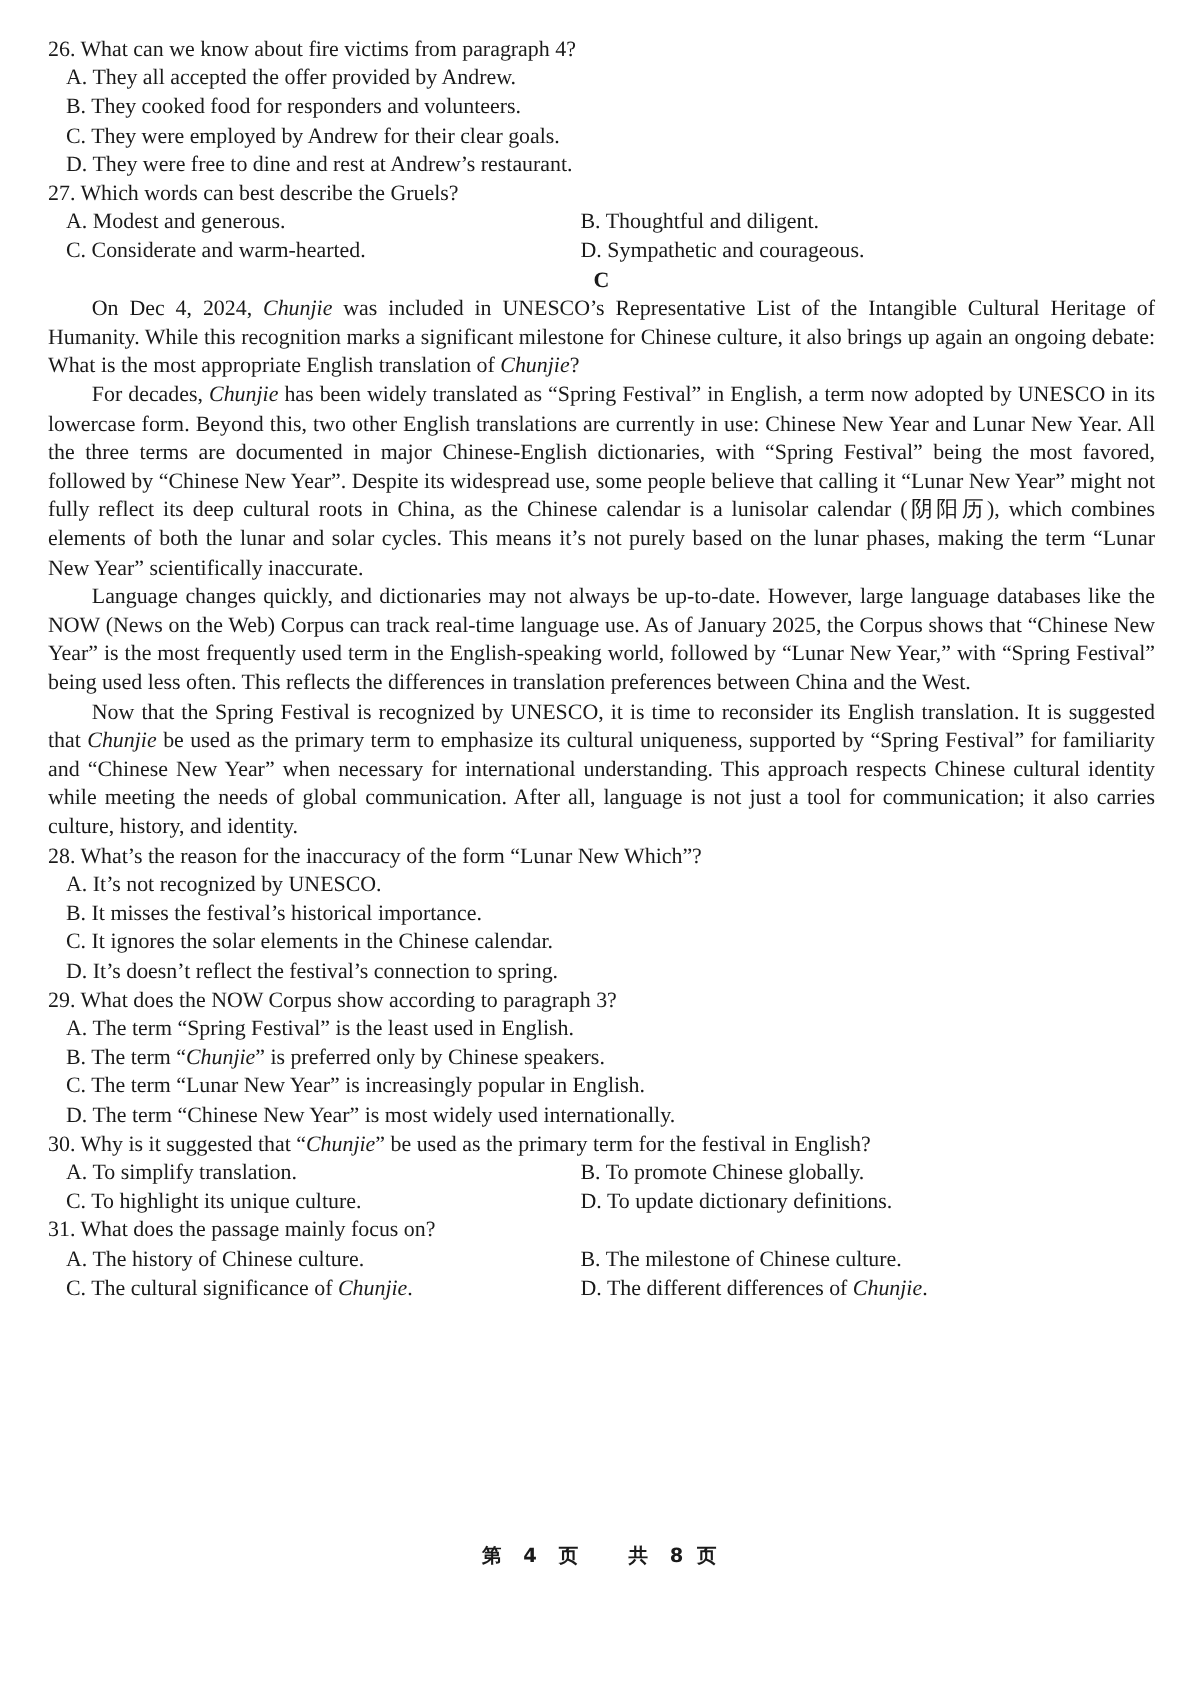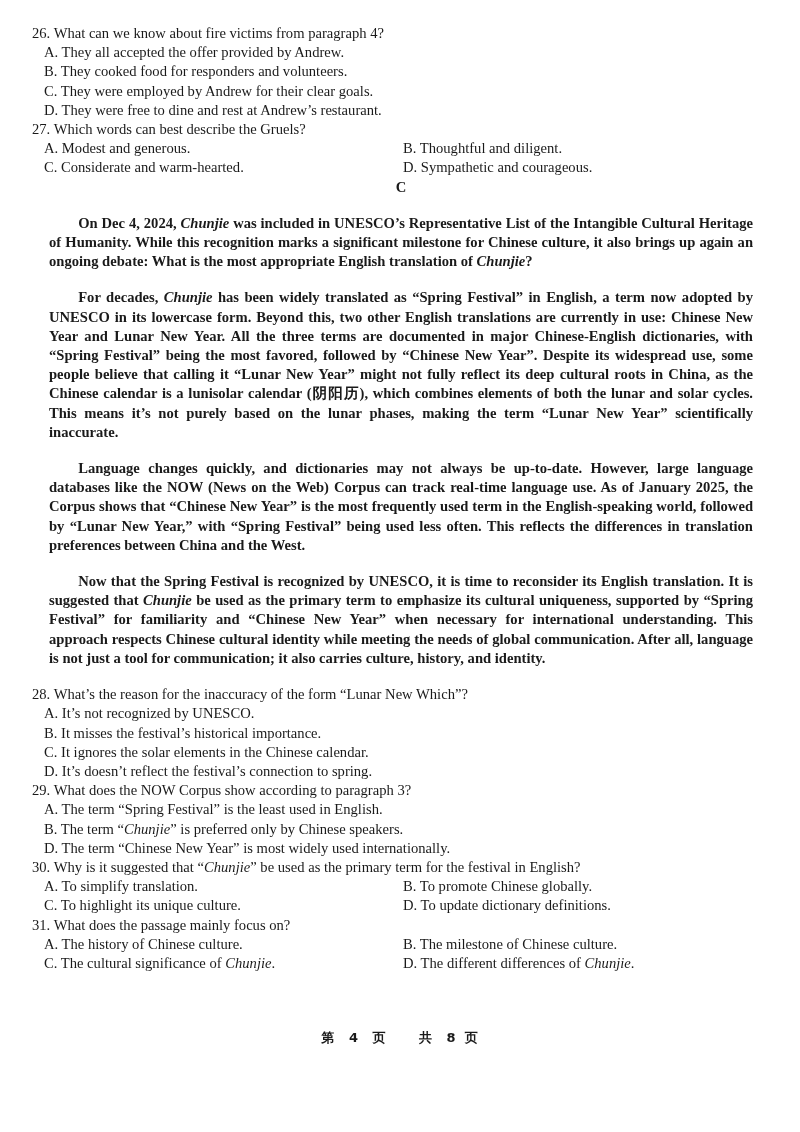--- a/index.html
+++ b/index.html
@@ -9,23 +9,23 @@
     color: #1a1a1a;
     font-size: 14.6px;
     line-height: 19.2px;
   }
   .page { position: absolute; left: 0; top: 0; width: 800px; height: 1132px; }
   .block { position: absolute; left: 32px; width: 738px; }
   .q { margin: 0; padding-left: 0; }
   .opt { margin: 0; padding-left: 12px; }
   .opt-row { display: flex; }
   .opt-row .col { width: 355px; padding-left: 12px; box-sizing: border-box; }
-  .opt-row .col2 { padding-left: 0; margin-left: 16px; }
+  .opt-row .col2 { padding-left: 0; }
   .section-letter { text-align: center; font-weight: bold; margin: 0; }
-  .para { margin: 17px; text-align: justify; text-indent: 2em; font-weight: bold; }
+  .para { margin: 0; text-align: justify; text-indent: 2em; }
   i { font-style: italic; }
   .footer {
     position: absolute; left: 0; width: 800px; top: 1028px; text-align: center;
     font-family: "DejaVu Sans", sans-serif; font-size: 13px; font-weight: bold; letter-spacing: 1px;
   }
   .footer span { margin: 0 4px; }
 </style>
 </head>
 <body>
 
@@ -75,20 +75,21 @@
       <p class="opt"><span>D.</span> <span>It’s doesn’t reflect the festival’s connection to spring.</span></p>
     </div>
 
     <div>
       <p class="q">
         <span>29.</span>
         <span>What does the NOW Corpus show according to paragraph 3?</span>
       </p>
       <p class="opt"><span>A.</span> <span>The term “Spring Festival” is the least used in English.</span></p>
       <p class="opt"><span>B.</span> <span>The term “</span><i>Chunjie</i><span>” is preferred only by Chinese speakers.</span></p>
+      <p class="opt"><span>C.</span> <span>The term “Lunar New Year” is increasingly popular in English.</span></p>
       <p class="opt"><span>D.</span> <span>The term “Chinese New Year” is most widely used internationally.</span></p>
     </div>
 
     <div>
       <p class="q">
         <span>30.</span>
         <span>Why is it suggested that “</span><i>Chunjie</i><span>” be used as the primary term for the festival in English?</span>
       </p>
       <div class="opt-row">
         <div class="col"><span>A.</span> <span>To simplify translation.</span></div>

